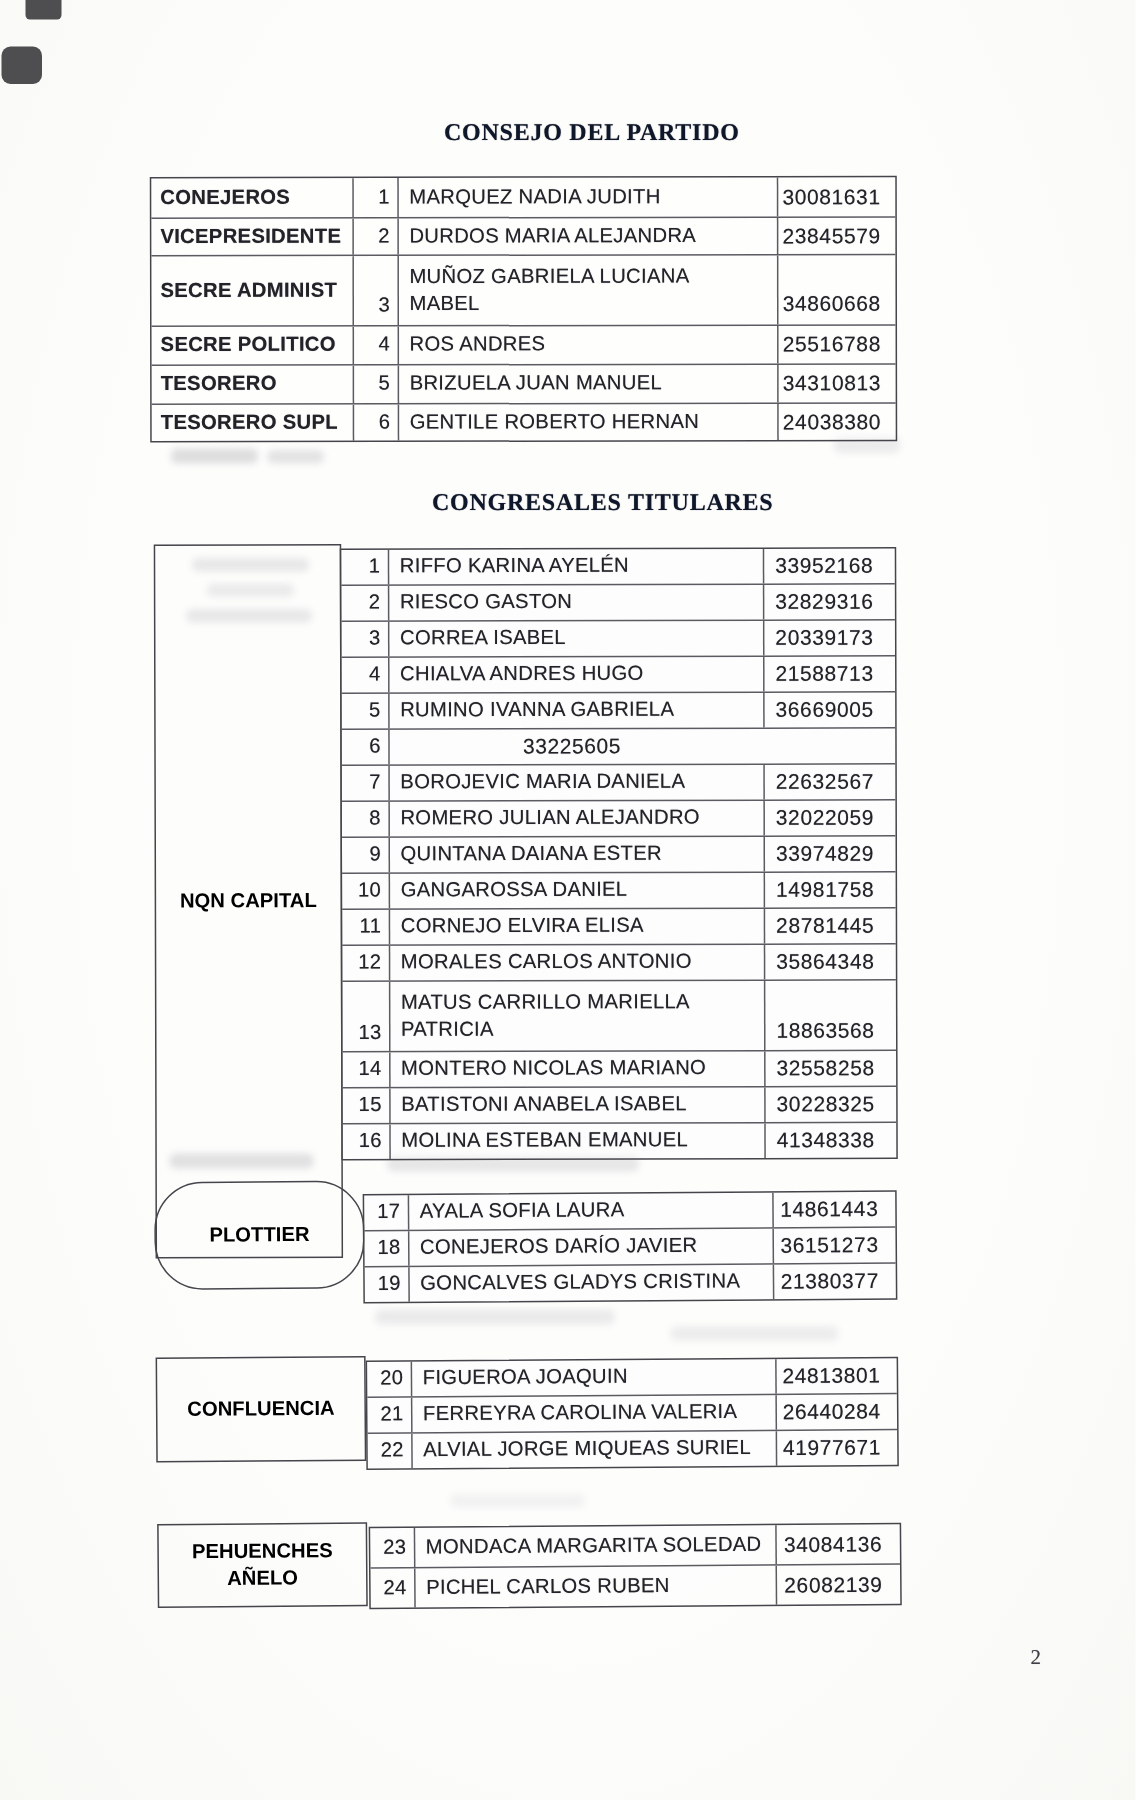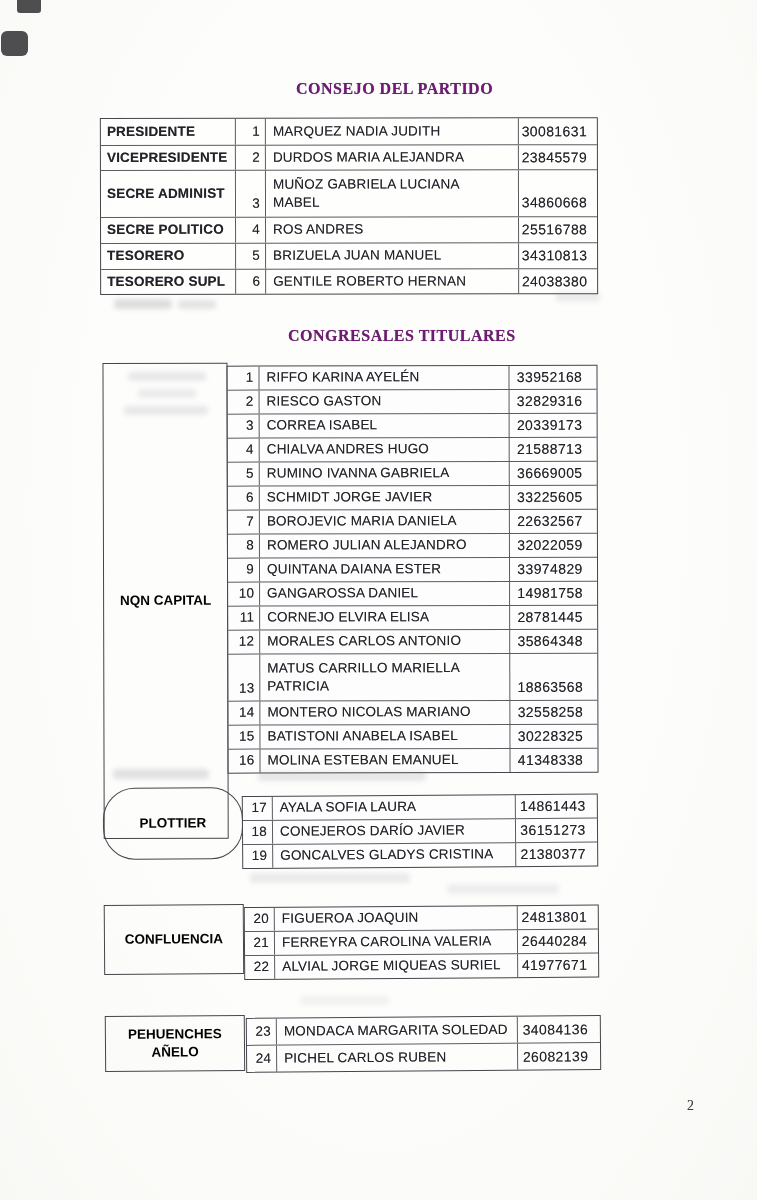--- a/index.html
+++ b/index.html
@@ -10,21 +10,21 @@
     -webkit-font-smoothing:antialiased;
   }
   
   .scan-mark{position:absolute;background:rgba(40,40,44,0.82);}
   #mark-1{left:17px;top:0;width:24px;height:13px;border-radius:0 0 3px 3px;filter:blur(.4px);}
   #mark-2{left:1px;top:31px;width:27px;height:25px;border-radius:6px;filter:blur(.5px);}
   .ghost{position:absolute;background:#70707a;filter:blur(2.6px);border-radius:4px;}
   
   .doc-title{
     position:absolute;font-family:"Liberation Serif", serif;font-weight:700;
-    font-size:16px;letter-spacing:.5px;color:#701a75;white-space:nowrap;
+    font-size:16px;letter-spacing:.5px;color:#0f172a;white-space:nowrap;
     text-shadow:0 0 .7px rgba(25,25,35,.6);
   }
   #title-consejo{left:296px;top:80px;}
   #title-congresales{left:288px;top:327px;}
   .cell{display:flex;flex-direction:column;justify-content:center;overflow:hidden;
         font-size:13.5px;color:#222228;text-shadow:0 0 .55px rgba(25,25,35,.5);
         letter-spacing:.2px;line-height:1.35;box-sizing:border-box;}
   .cell.pos{font-weight:700;padding-left:6px;}
   .cell.num{align-items:flex-end;padding-right:5px;}
   .cell.name{padding-left:7px;}
@@ -98,21 +98,21 @@
 <div class="ghost" style="left:250px;top:873px;width:160px;height:10px;opacity:.13"></div>
 <div class="ghost" style="left:447px;top:884px;width:112px;height:10px;opacity:.11"></div>
 <div class="ghost" style="left:300px;top:996px;width:90px;height:9px;opacity:.08"></div>
 
 <div class="doc-title" id="title-consejo">CONSEJO DEL PARTIDO</div>
 <div class="doc-title" id="title-congresales">CONGRESALES TITULARES</div>
 
 <div id="consejo-table">
     <div class="c-row">
       <div class="cell pos">
-        <div>PRESIDENTE</div>
+        <div>CONEJEROS</div>
       </div>
       <div class="cell num">
         <div>1</div>
       </div>
       <div class="cell name">
         <div>MARQUEZ NADIA JUDITH</div>
       </div>
       <div class="cell dni">
         <div>30081631</div>
       </div>
@@ -246,23 +246,20 @@
         <div class="cell name">
           <div>RUMINO IVANNA GABRIELA</div>
         </div>
         <div class="cell dni">
           <div>36669005</div>
         </div>
       </div>
       <div class="g-row">
         <div class="cell num">
           <div>6</div>
-        </div>
-        <div class="cell name">
-          <div>SCHMIDT JORGE JAVIER</div>
         </div>
         <div class="cell dni">
           <div>33225605</div>
         </div>
       </div>
       <div class="g-row">
         <div class="cell num">
           <div>7</div>
         </div>
         <div class="cell name">

